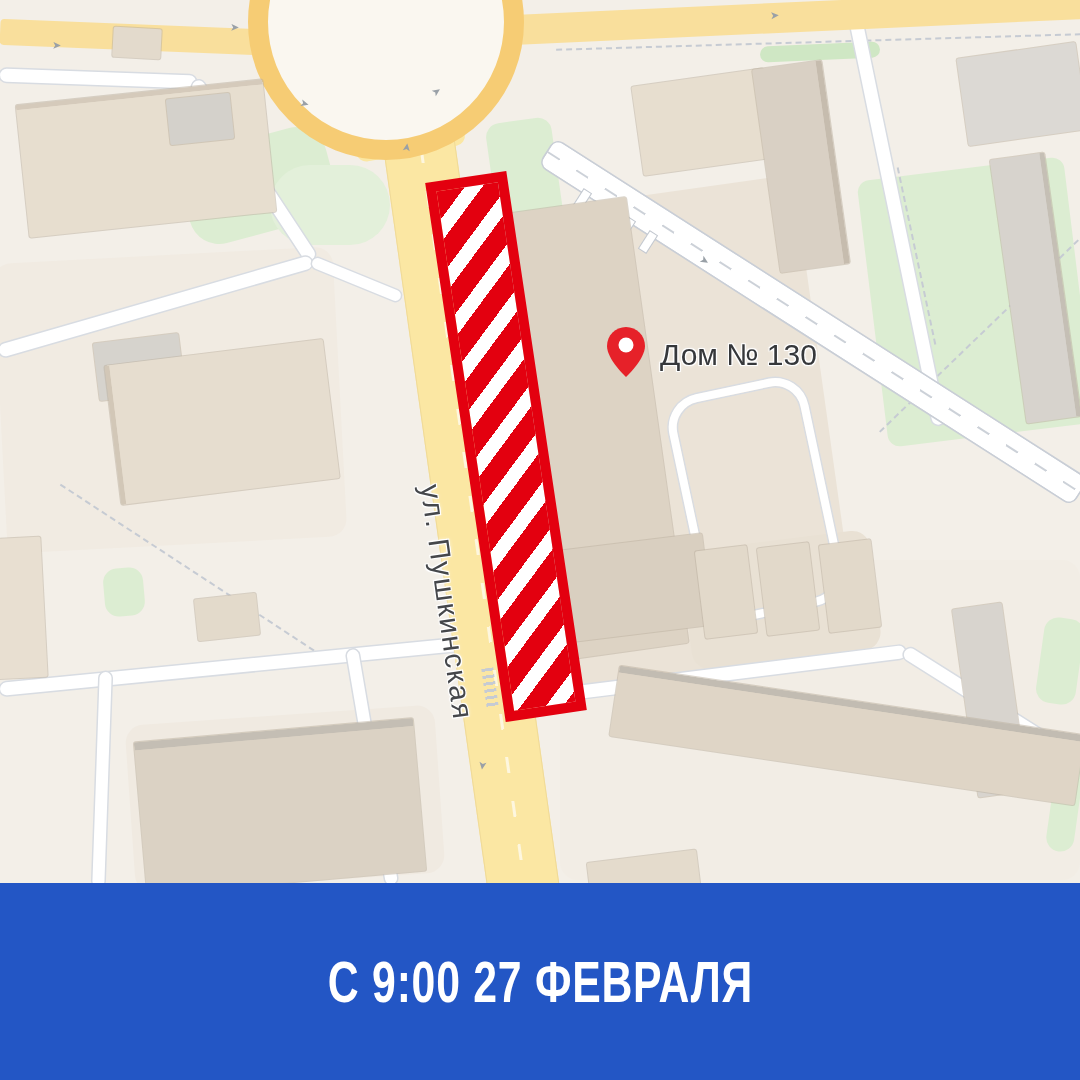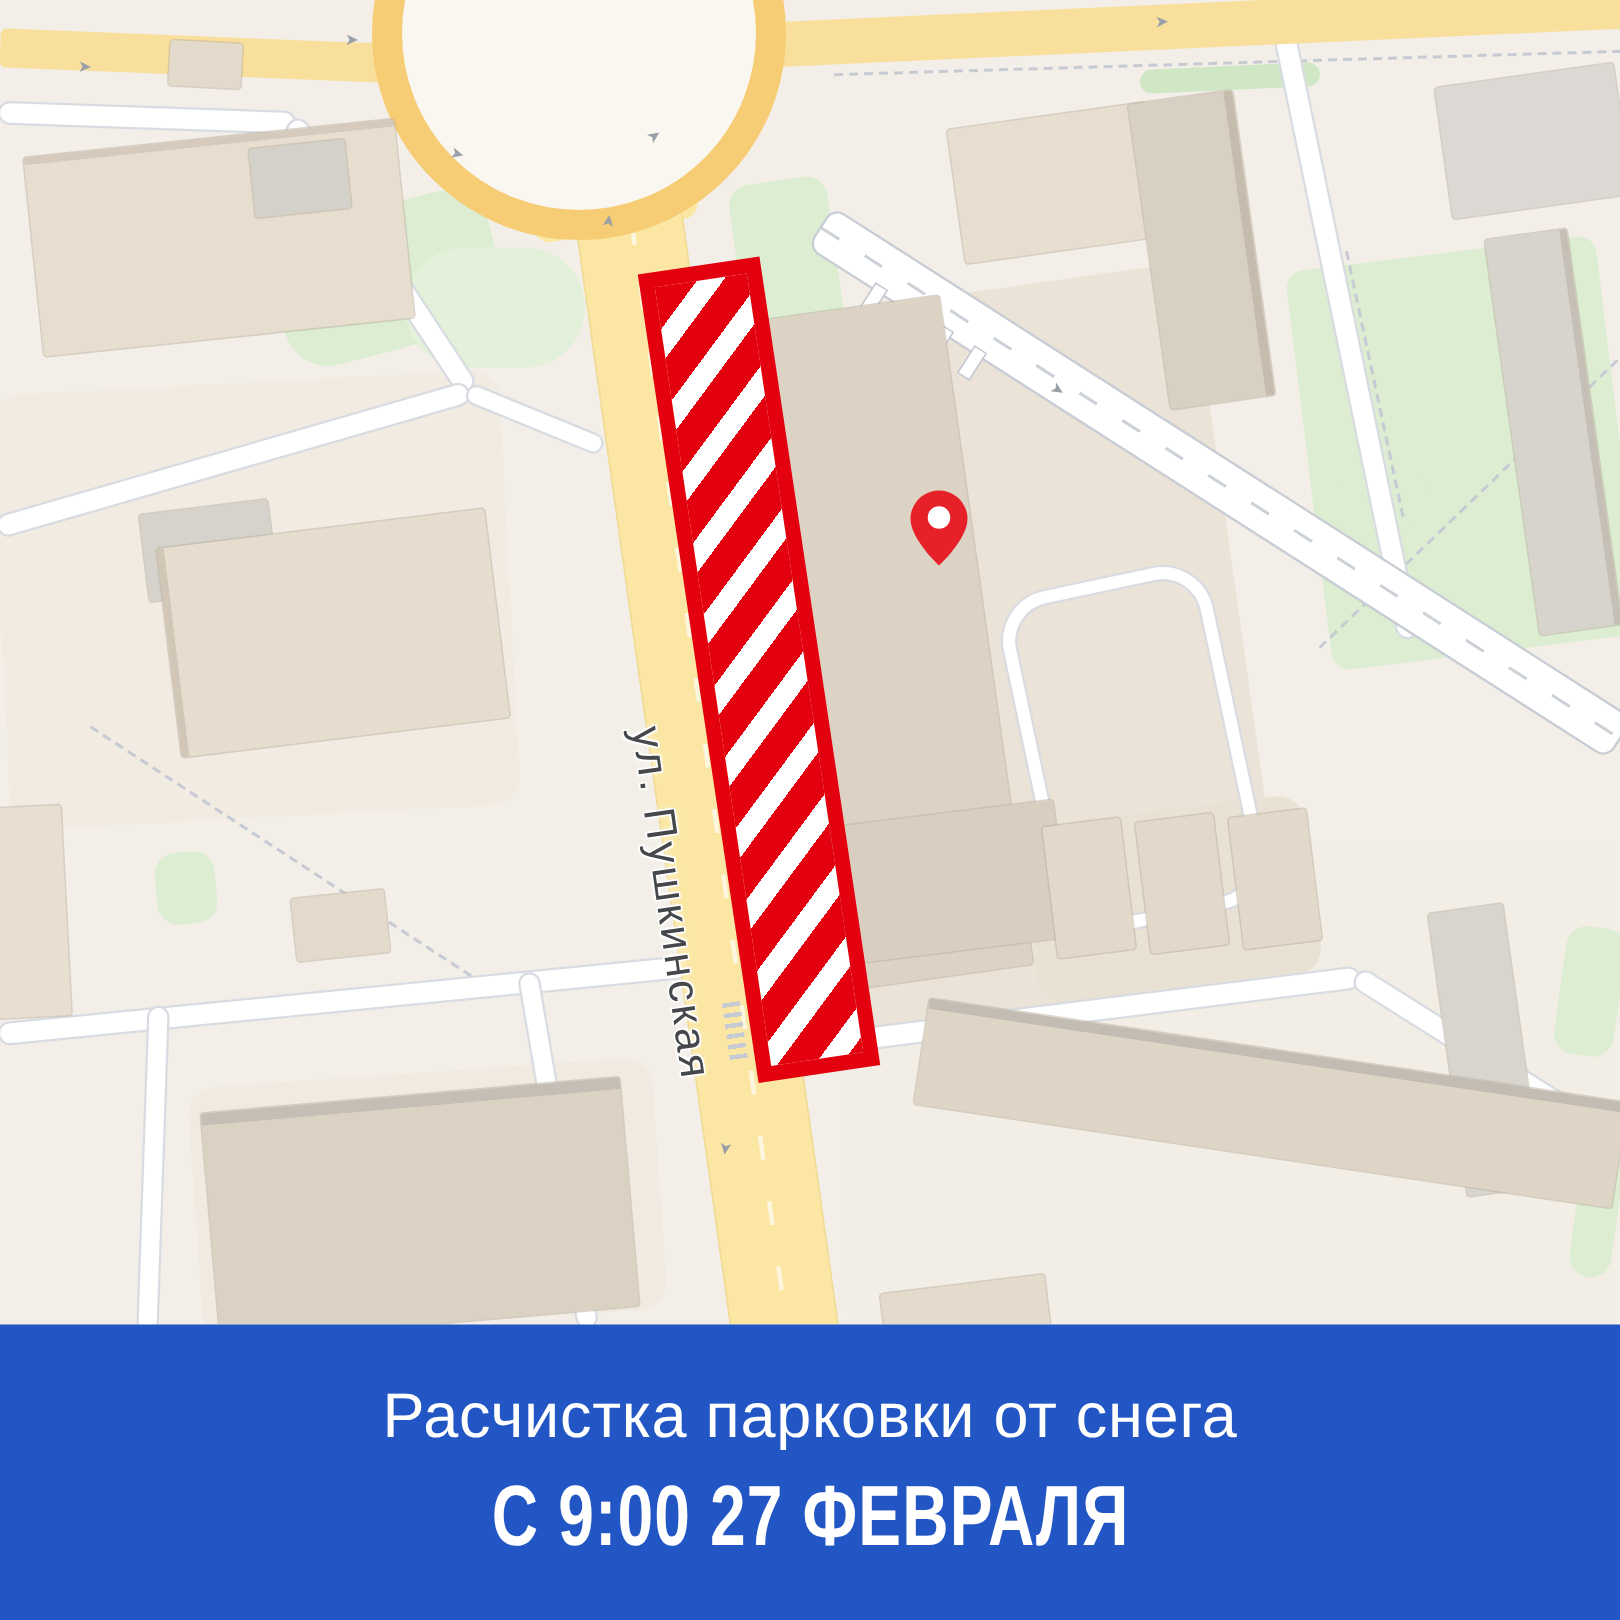--- a/index.html
+++ b/index.html
@@ -126,18 +126,18 @@
   <div class="abs arrow" style="left:700px;top:255px;transform:rotate(32deg);">➤</div>
   <div class="abs arrow" style="left:770px;top:10px;transform:rotate(-3deg);">➤</div>
 
   <div id="zone" class="abs" style="left:465px;top:174px;width:62px;height:525px;transform:rotate(-8.5deg);"></div>
 
   <div id="street-label" class="abs maplabel">ул. Пушкинская</div>
   <svg class="abs" style="left:606px;top:326px;" width="40" height="52" viewBox="0 0 40 52">
     <path d="M20 1C9.5 1 1 9.5 1 20c0 13.5 19 31 19 31s19-17.5 19-31C39 9.5 30.5 1 20 1z" fill="#E62129"></path>
     <circle cx="20" cy="19" r="7.5" fill="#FFFFFF"></circle>
   </svg>
+  <div id="house-label" class="abs maplabel">Дом № 130</div>
 </div>
 
 <div id="banner" class="abs">
-  <div id="banner-title">Расчистка парковки от снега</div>
   <div id="banner-subtitle">С 9:00 27 ФЕВРАЛЯ</div>
 </div>
 
 </body></html>

